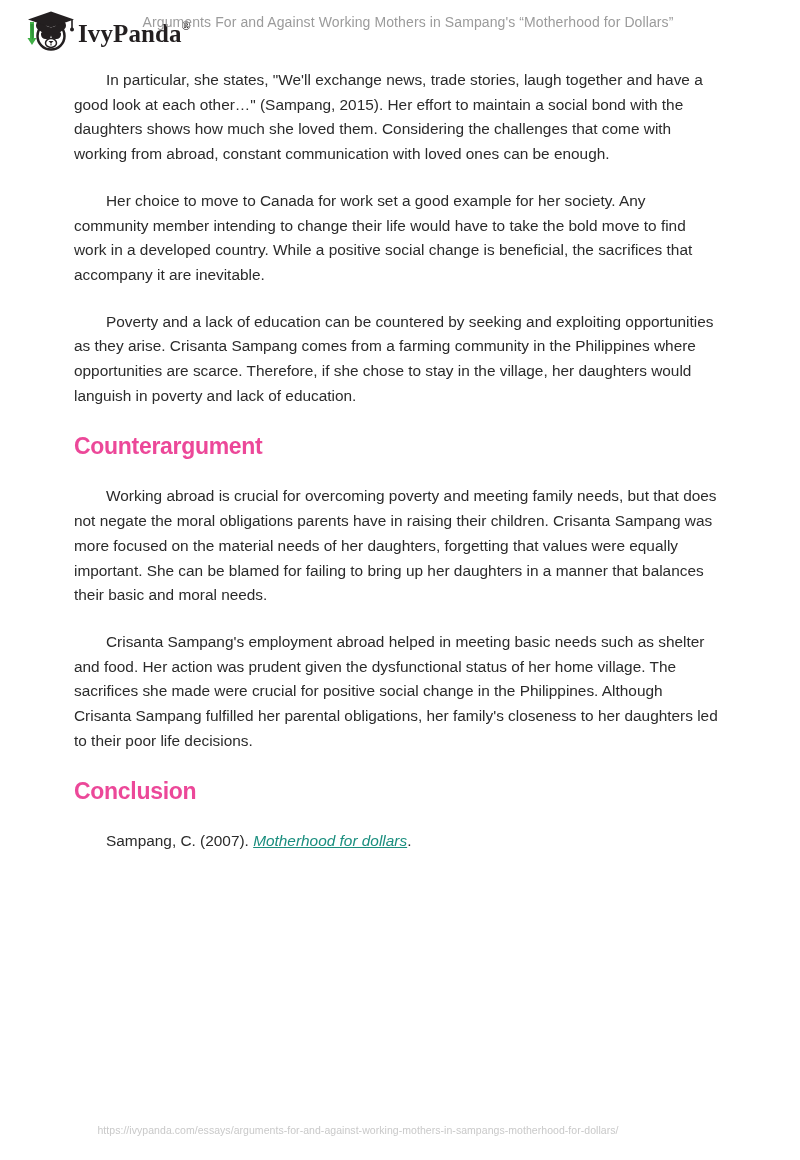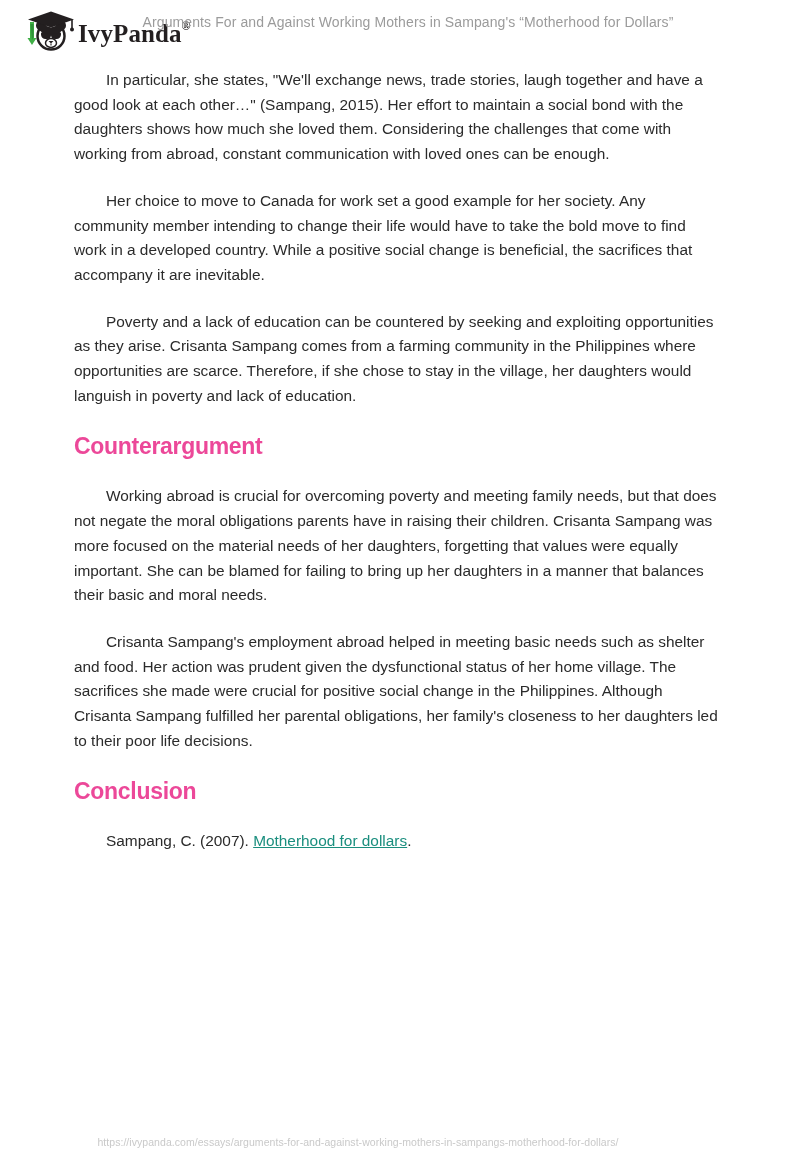--- a/index.html
+++ b/index.html
@@ -115,29 +115,30 @@
     margin: 0;
     font-size: 15.4px;
     line-height: 24.7px;
     color: #2b2b2b;
     text-indent: 32px;
     font-family: "Liberation Sans", sans-serif;
   }
 
   a.ref-link {
     color: #1a8e7e;
+    font-style: italic;
     text-decoration: underline;
     text-decoration-color: #1a8e7e;
   }
 
   
   .page-footer {
     position: absolute;
     left: 0;
-    bottom: 0;
+    bottom: 12px;
     width: 716px;
     height: 46px;
   }
   .footer-url {
     position: absolute;
     left: 0;
     right: 0;
     bottom: 12px;
     text-align: center;
     font-size: 10.5px;

